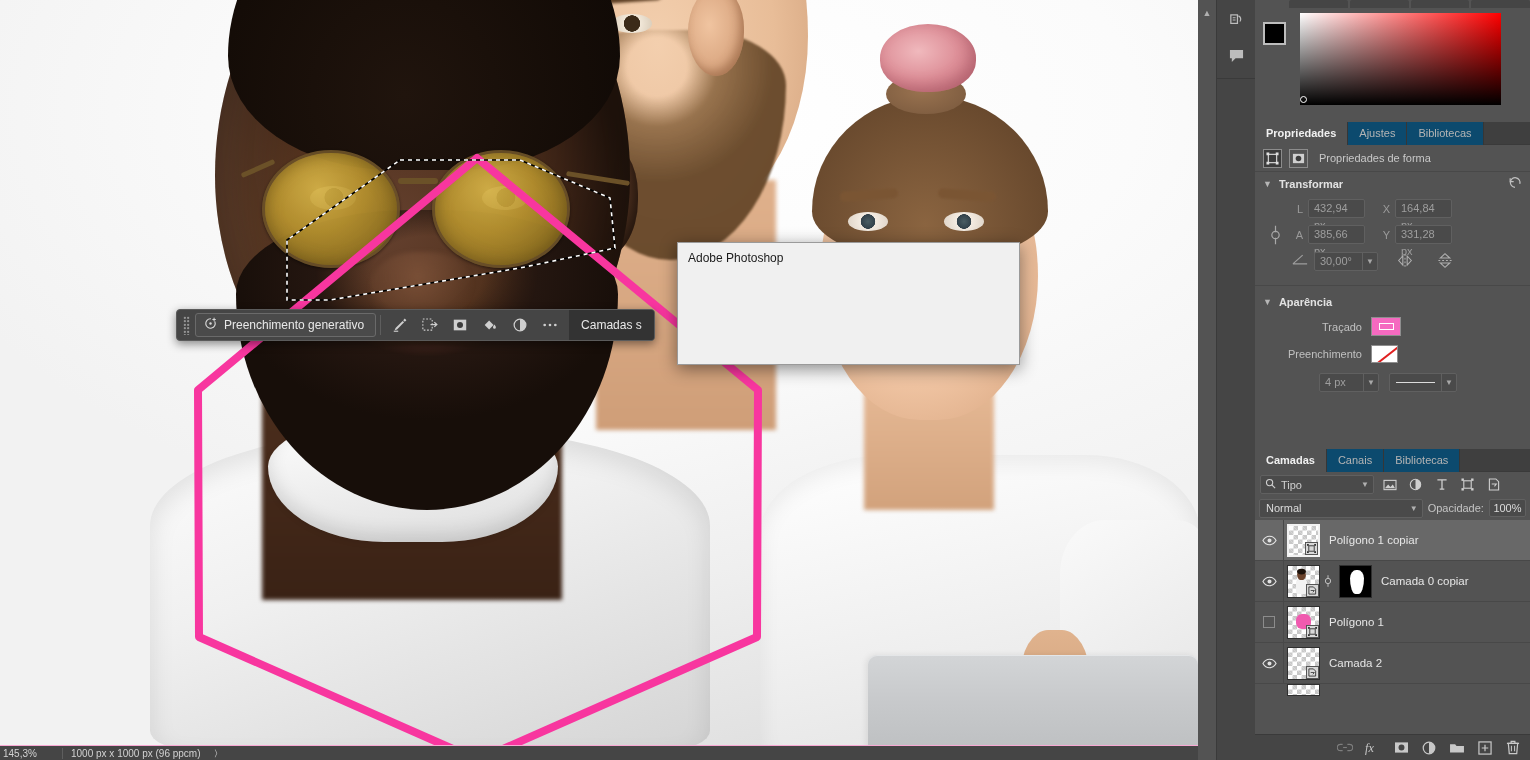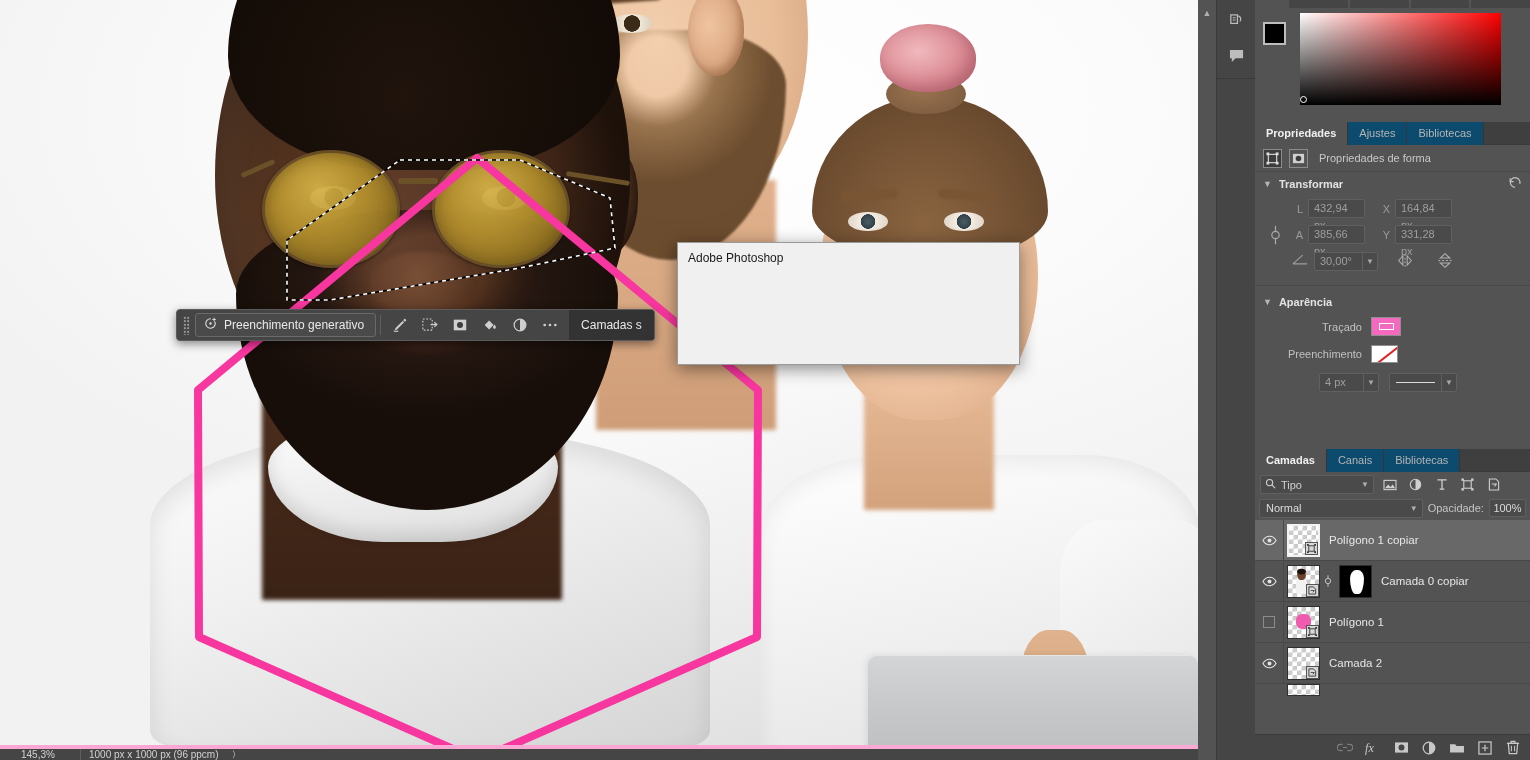--- a/index.html
+++ b/index.html
@@ -519,22 +519,21 @@
     width: 26px; height: 24px; display: flex; align-items: center; justify-content: center;
     color: #bdbdbd; cursor: pointer;
   }
   .bico.dim { color: #7e7e7e; }
 
   
   #status-bar {
     position: absolute; left: 0; top: 745px; width: 1198px; height: 15px;
     background: #454545; display: flex; align-items: center;
     font-size: 10px; color: #d2d2d2;
-    border-top: 4px solid #f9a8d4;
-    padding-left: 18px;
+    border-top: 1px solid #f9a8d4;
   }
   #zoom-level { width: 62px; padding-left: 3px; }
   .sb-sep { width: 1px; height: 11px; background: #5e5e5e; }
   #doc-size { padding-left: 8px; }
   #sb-arrow { margin-left: 14px; color: #b8b8b8; font-size: 9px; }
   #sb-rest { flex: 1; }
   #hscroll-track {
     position: absolute; left: 530px; top: 749px; width: 668px; height: 11px;
     background: #3f3f3f;
   }

